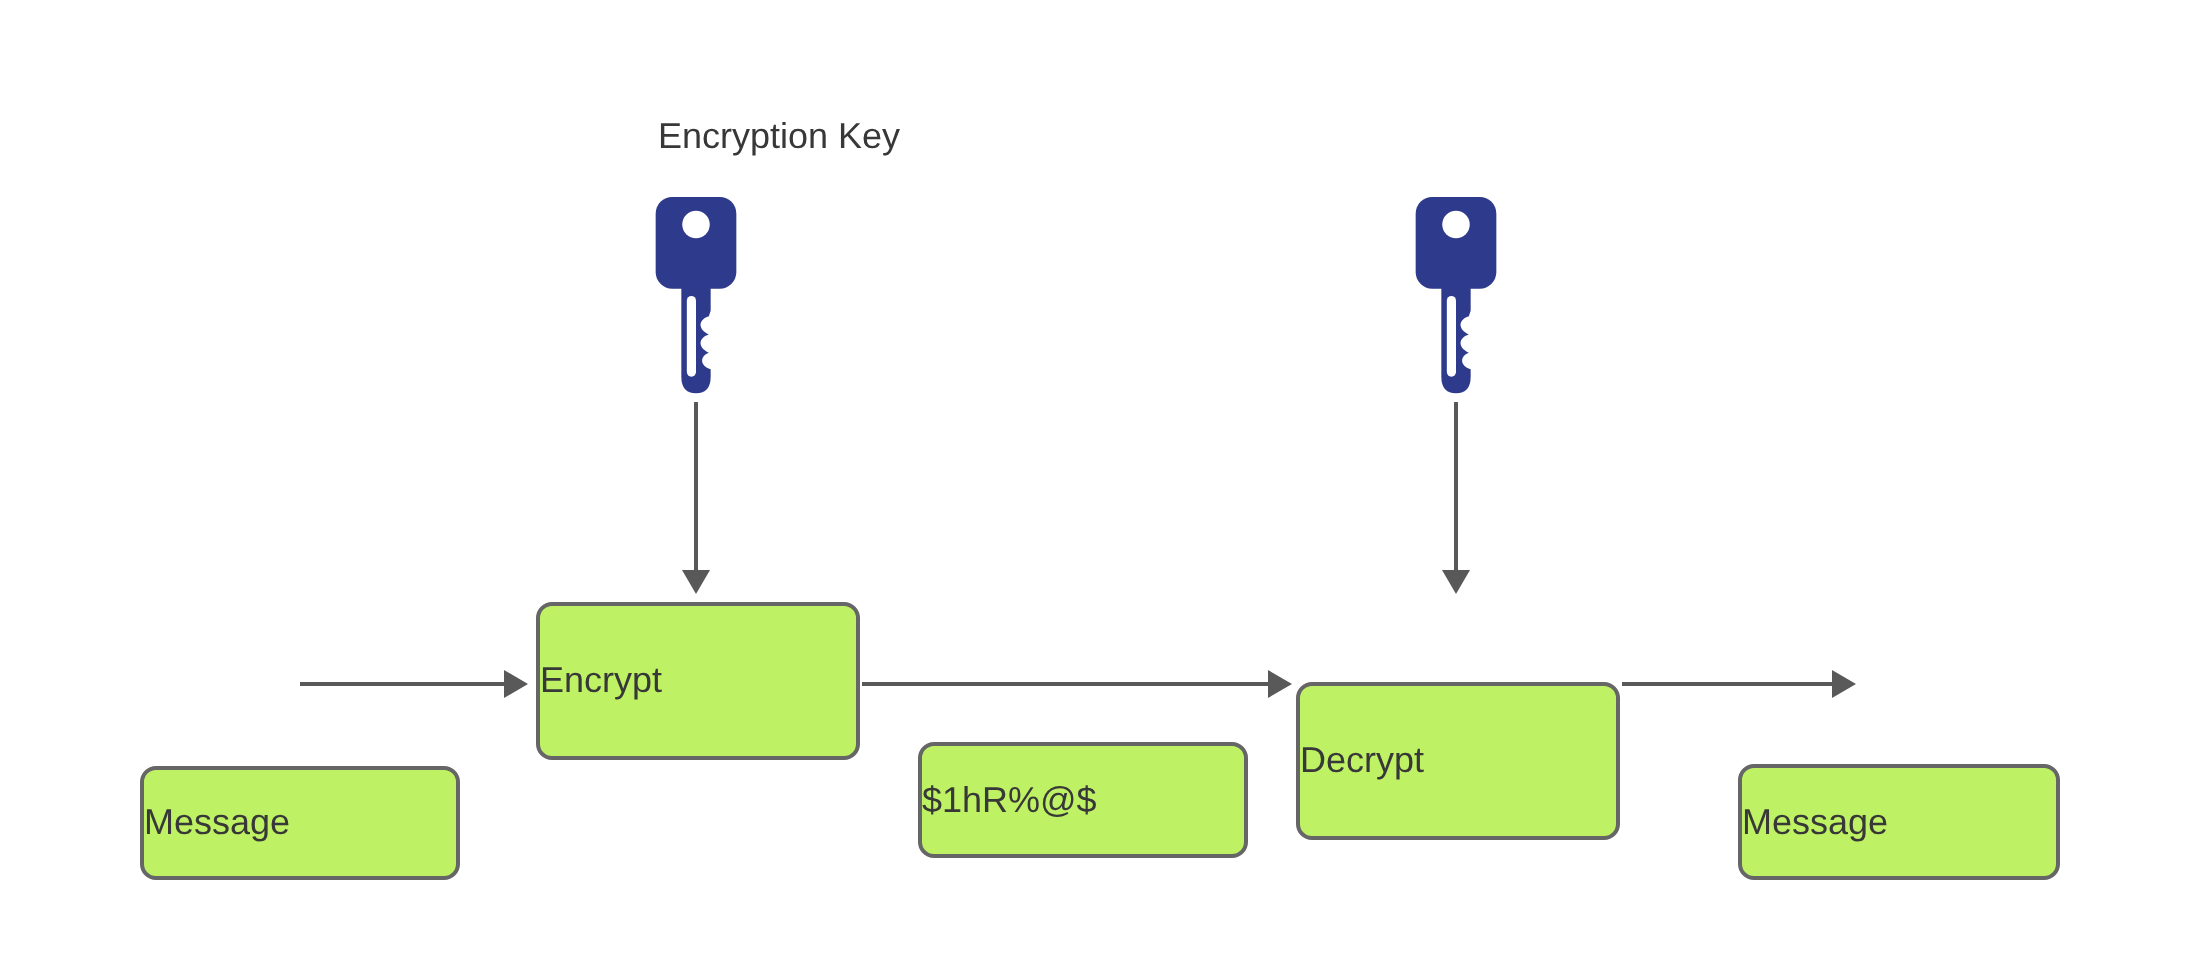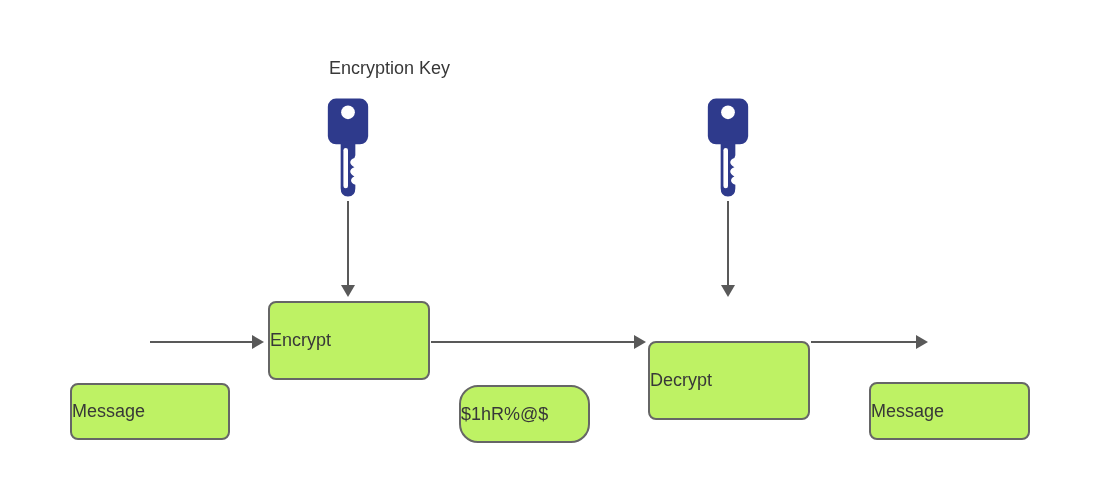--- a/index.html
+++ b/index.html
@@ -86,20 +86,20 @@
   <div class="box" style="left:268px;top:301px;width:162px;height:79px;">
     <span>Encrypt</span>
   </div>
   <div class="box" style="left:648px;top:301px;width:162px;height:79px;margin-top:40px;">
     <span>Decrypt</span>
   </div>
 
   <div class="box" style="left:70px;top:383px;width:160px;height:57px;">
     <span>Message</span>
   </div>
-  <div class="box" style="left:459px;top:385px;width:131px;height:58px;border-radius:19px;">
+  <div class="box" style="left:459px;top:371px;width:165px;height:58px;">
     <span>$1hR%@$</span>
   </div>
   <div class="box" style="left:869px;top:382px;width:161px;height:58px;">
     <span>Message</span>
   </div>
 
 </div>
 
 </body></html>

